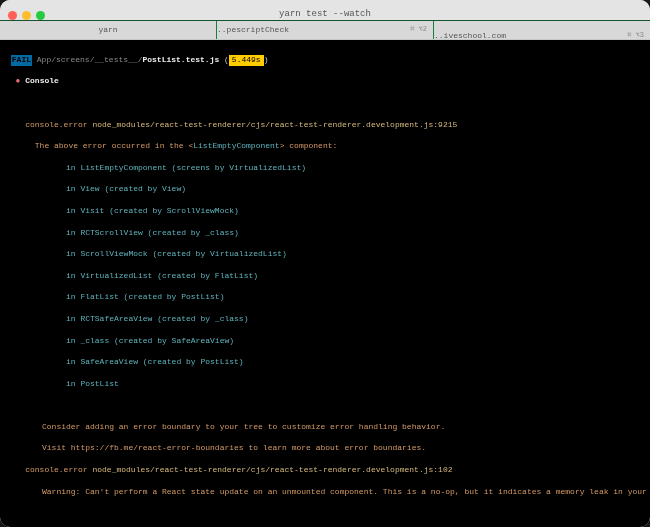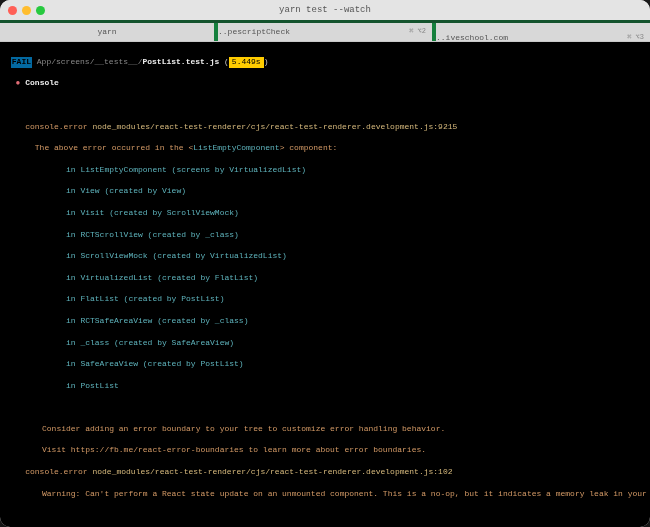--- a/index.html
+++ b/index.html
@@ -1,23 +1,23 @@
 <!DOCTYPE html>
 <html><head>
 <meta charset="utf-8">
 <style>
   html, body { margin: 0; padding: 0; font-family: Menlo, Consolas, "Liberation Mono", monospace; font-size: 8px; line-height: 1.35; background: #1a1a1a; }
   .frame { width: 650px; height: 527px; background: #e8e8e8; border-radius: 10px; box-shadow: 0 6px 20px rgba(0,0,0,0.4); overflow: hidden; margin: 0; position: relative; }
-  .titlebar { height: 20px; background: #e4e4e4; border-bottom: 3px solid #14532d; display: flex; align-items: center; padding: 0 8px; position: relative; }
+  .titlebar { height: 20px; background: #e4e4e4; border-bottom: 1px solid #14532d; display: flex; align-items: flex-end; padding: 0 8px; position: relative; }
   .tl-dots { display: flex; gap: 5px; }
   .dot { width: 9px; height: 9px; border-radius: 50%; }
   .dot-c { background: #ff5f56; } .dot-m { background: #ffbd2e; } .dot-x { background: #27c93f; }
   .titlebar-title { position: absolute; left: 0; right: 0; text-align: center; color: #555; font-size: 9px; }
   .tabbar { height: 18px; background: #d8d8d8; border-bottom: 1px solid #c8c8c8; display: flex; }
-  .tab { flex: 1; display: flex; align-items: center; justify-content: center; border-right: 4px solid #15803d; color: #555; font-size: 8px; cursor: pointer; }
+  .tab { flex: 1; display: flex; align-items: center; justify-content: center; border-right: 1px solid #15803d; color: #555; font-size: 8px; cursor: pointer; }
   .tab:last-child { border-right: none; margin-top: 12px; }
   .tab-right { display: flex; gap: 9px; margin-left: auto; padding-right: 6px; align-items: center; }
   .tkv { color: #888; font-size: 7px; }
 
   .term { background: #000; color: #ccc; height: calc(527px - 38px); padding: 4px 6px 6px 6px; overflow: hidden; box-sizing: border-box; white-space: pre; }
   .ln { display: block; }
 
   .fail-badge { background: #0369a1; color: #000; font-weight: bold; padding: 0 1px; display: inline-block; }
   .time-badge { background: #ffcc00; color: #000; padding: 0 3px; display: inline-block; }
 

